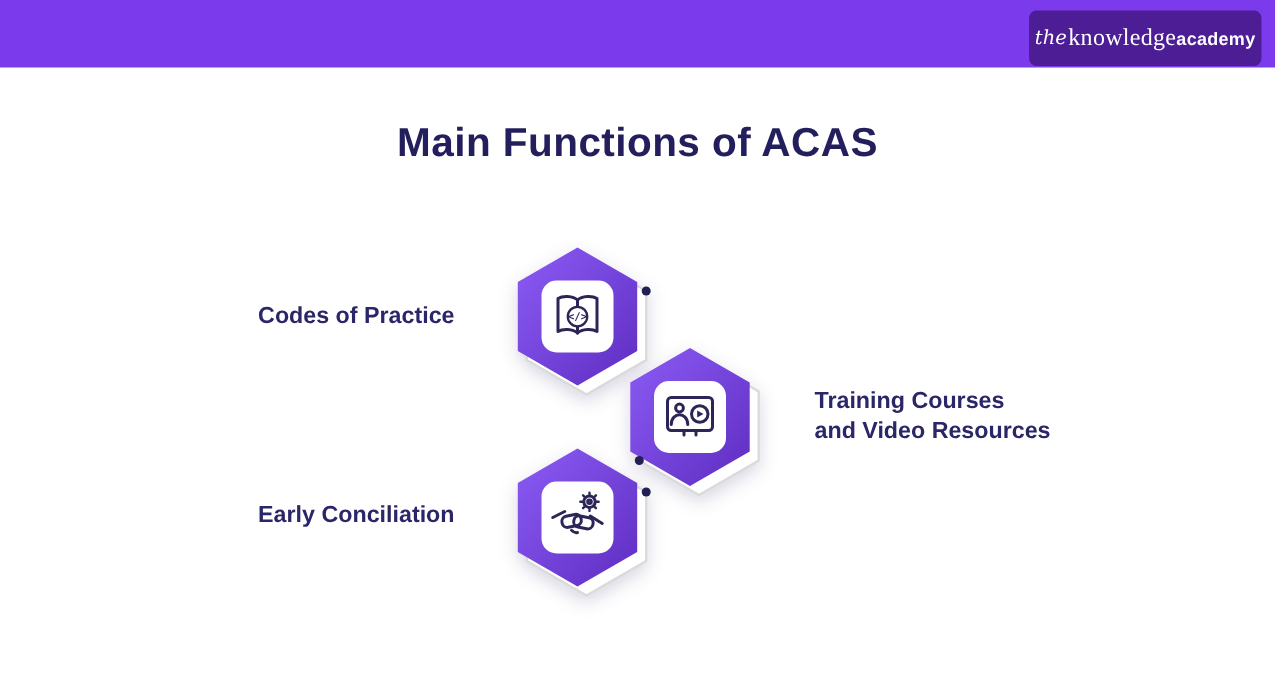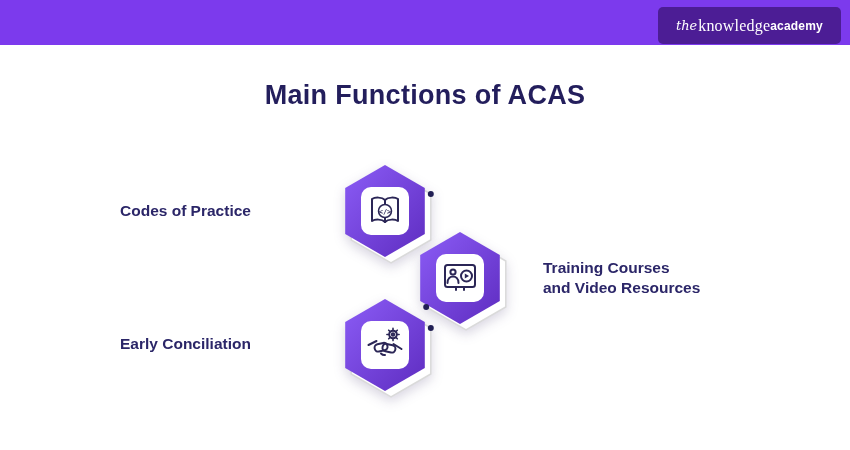--- a/index.html
+++ b/index.html
@@ -8,35 +8,35 @@
     font-family:"Liberation Sans",sans-serif;overflow:hidden;
   }
   .header-bar{
     position:absolute;top:0;left:0;width:100%;height:45px;
     background:var(--header-bg,#7C3AED);
   }
   .logo-chip{
     position:absolute;top:7px;right:9px;height:37px;
     background:var(--logo-bg,#4C1D95);
     border-radius:5px;display:flex;align-items:center;
-    padding:0 18px;color:#ffffff;white-space:nowrap;
+    padding:0 4px;color:#ffffff;white-space:nowrap;
   }
   .logo-the{font-family:"DejaVu Serif",serif;font-style:italic;font-size:13px;margin-right:1px;}
   .logo-knowledge{font-family:Liberation Serif, serif;font-weight:400;font-size:16px;letter-spacing:.2px;}
   .logo-academy{font-family:"Liberation Sans",sans-serif;font-weight:700;font-size:12px;letter-spacing:.2px;}
   .page-title{
     position:absolute;top:80px;left:0;width:100%;text-align:center;
     font-size:27px;font-weight:700;color:var(--title,#231E5C);letter-spacing:.3px;
   }
   .label{
     position:absolute;font-size:15.5px;font-weight:600;line-height:20px;
     color:var(--label,#2B2668);
   }
   .label span{display:block;}
-  .label.align-right{text-align:left;}
+  .label.align-right{text-align:right;}
   .hex{position:absolute;overflow:visible;filter:drop-shadow(0 4px 6px rgba(40,20,90,.18));}
 </style>
 </head>
 <body>
 
 <div class="canvas">
 
   <div class="header-bar"></div>
   <div class="logo-chip">
     <span class="logo-the">the</span>

